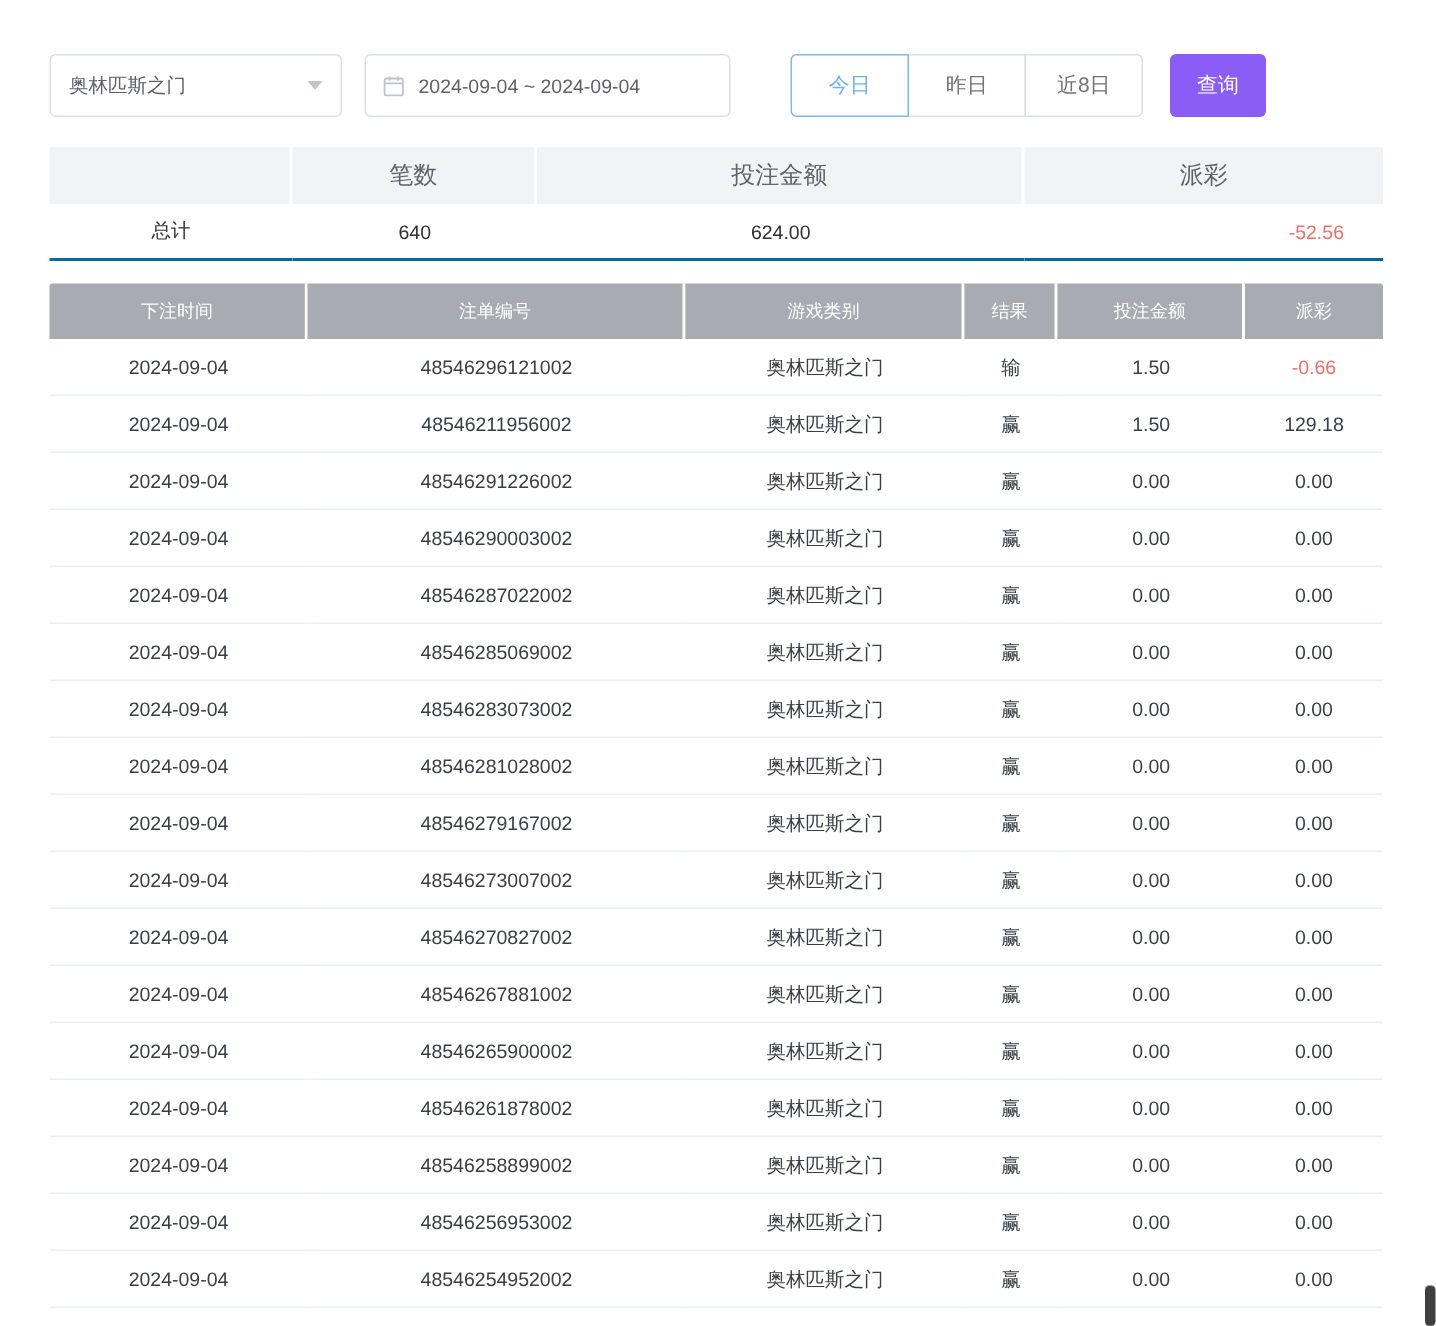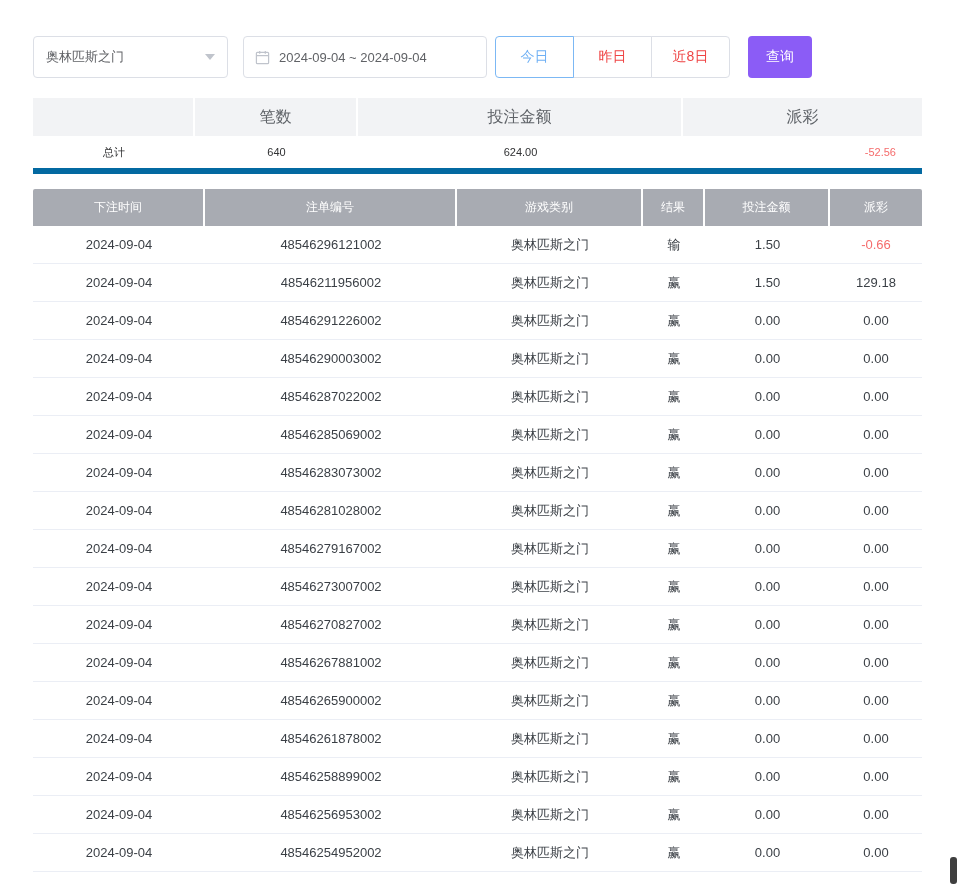--- a/index.html
+++ b/index.html
@@ -26,44 +26,44 @@
   .caret-down {
     width: 0; height: 0;
     border-left: 5px solid transparent; border-right: 5px solid transparent;
     border-top: 6px solid #c0c4cc;
   }
   .date-input { width: 244px; margin-left: 15px; padding: 0 11px; cursor: text; }
   .date-input .cal { display: flex; margin-right: 9px; }
   .btn-group { display: flex; margin-left: 8px; }
   .btn-group button {
     width: 79px; height: 42px; background: #fff; border: 1px solid #dcdfe6;
-    font-size: 14px; color: #ef4444; cursor: pointer; margin-left: -1px;
+    font-size: 14px; color: #737373; cursor: pointer; margin-left: -1px;
     font-family: inherit;
   }
   .btn-group button:first-child { margin-left: 0; border-radius: 4px 0 0 4px; }
   .btn-group button:last-child { border-radius: 0 4px 4px 0; }
-  .btn-group button.active { border-color: #7cb8f4; color: #6fb0f4; position: relative; z-index: 1; }
+  .btn-group button.active { border-color: #7cb8f4; color: #6fb0f4; position: relative; z-index: 1; margin-left: 32px; }
   .search-btn {
     margin-left: 18px; width: 64px; height: 42px;
     background: #8b5cf6; color: #fff; border: none; border-radius: 4px;
     font-size: 14px; cursor: pointer; font-family: inherit;
   }
 
   
   table { border-collapse: separate; border-spacing: 0; table-layout: fixed; width: 889px; }
 
   .summary-table { margin-top: 20px; }
   .summary-table th {
     background: #f2f3f5; height: 38px; font-size: 16px; font-weight: 400;
     color: #5f6368; text-align: center;
   }
   .summary-table th:not(:last-child) { border-right: 2px solid #fff; }
   .summary-table td {
-    height: 38px; text-align: center; font-size: 11px; color: #303133;
-    border-bottom: 6px solid #0369a1; background: #fff;
+    height: 38px; text-align: center; font-size: 13px; color: #303133;
+    border-bottom: 2px solid #0369a1; background: #fff;
   }
   .summary-table td:last-child { text-align: right; padding-right: 26px; }
 
   .main-table { margin-top: 15px; }
   .main-table th {
     background: #a8abb2; color: #fff; height: 37px; font-size: 12px;
     font-weight: 400; text-align: center;
   }
   .main-table th:not(:last-child) { border-right: 2px solid #fff; }
   .main-table th:first-child { border-top-left-radius: 2px; margin-left: 20px; }

